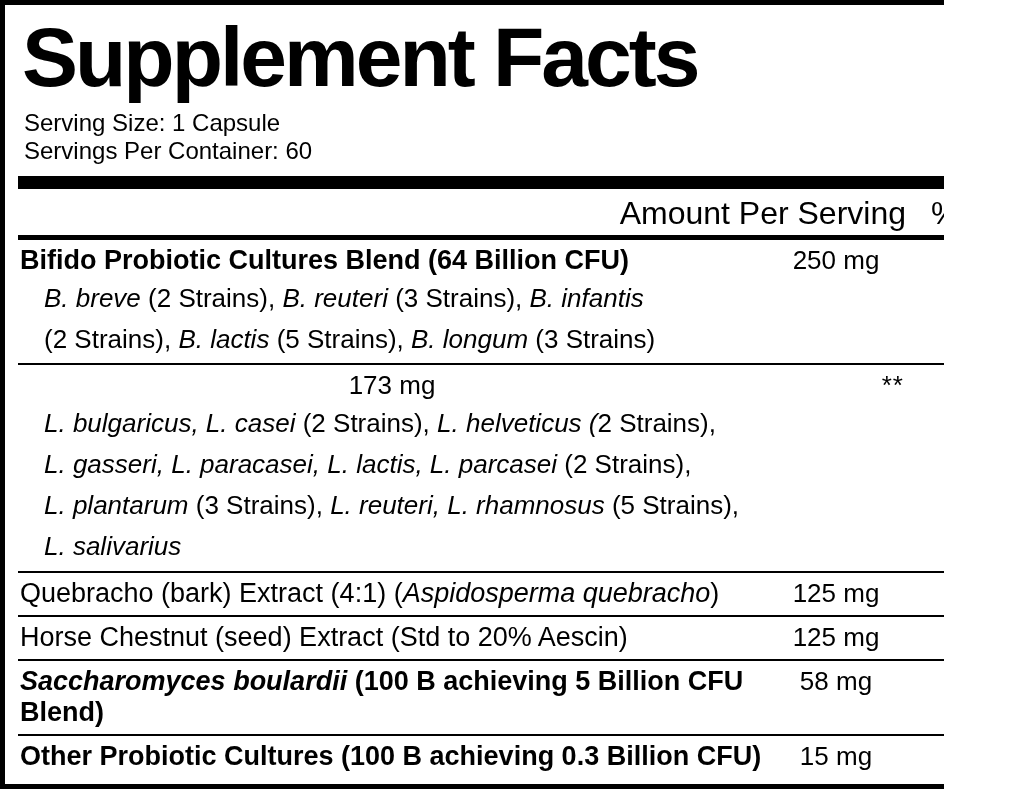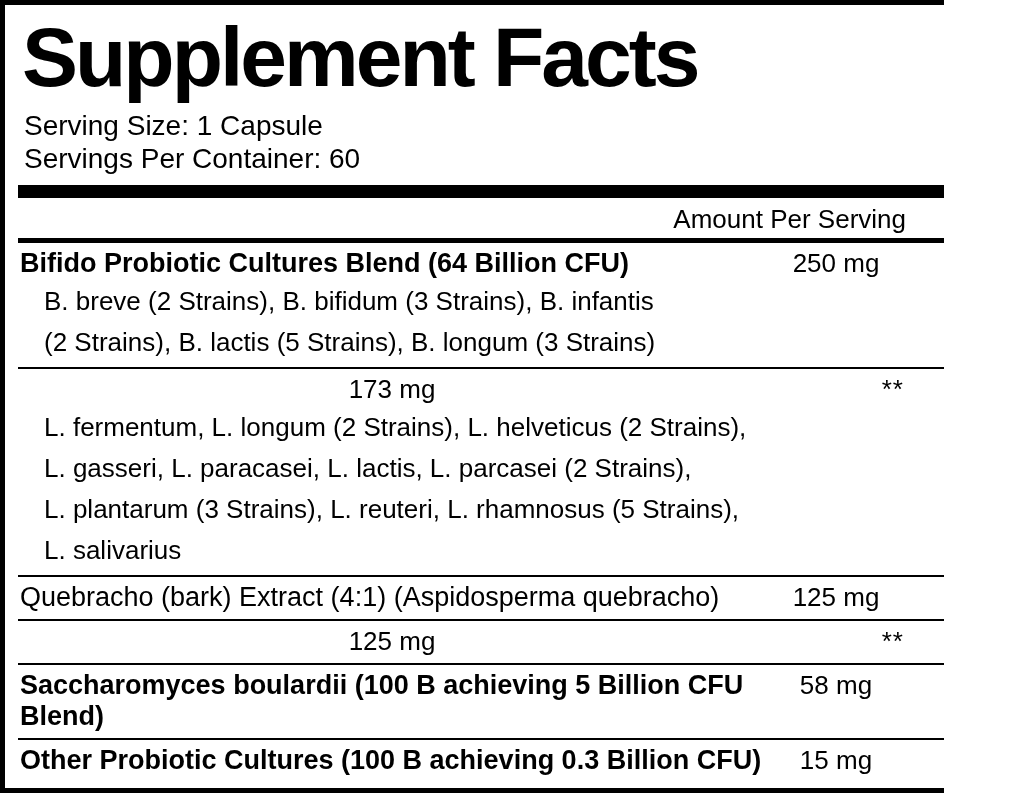--- a/index.html
+++ b/index.html
@@ -10,37 +10,37 @@
   }
   .label{
     box-sizing:border-box;width:1024px;
     border:5px solid #000;background:#fff;
     padding:8px 13px 6px 13px;
   }
   .title{
     font-size:84px;font-weight:bold;letter-spacing:-3px;
     line-height:1.0;margin:2px 0 10px 4px;white-space:nowrap;
   }
-  .serving{font-size:28px;line-height:1.18;margin-left:6px;}
+  .serving{font-size:24px;line-height:1.18;margin-left:6px;}
   .bar-thick{height:13px;background:#000;margin-top:10px;}
   .bar-mid{height:5px;background:#000;}
   .hdr{
     display:grid;grid-template-columns:1fr auto 100px;
-    font-size:26px;padding:6px 0 3px 0;align-items:end;
+    font-size:32px;padding:6px 0 3px 0;align-items:end;
   }
   .hdr-amount{text-align:right;}
   .hdr-dv{text-align:right;padding-right:2px;}
   .sep{border-top:2px solid #000;}
   .row{padding:5px 0 6px 0;}
   .row-grid{display:grid;grid-template-columns:1fr 140px 100px;align-items:start;}
   .row-name{font-size:27px;line-height:1.15;padding-left:2px;}
   .row-amount{font-size:26px;text-align:center;white-space:nowrap;}
   .row-dv{font-size:26px;text-align:right;padding-right:2px;letter-spacing:1px;}
   .sub-line{font-size:26px;line-height:1.42;padding-left:26px;margin-top:4px;}
-  .it{}
+  .it{font-style:italic;}
   .bd{font-weight:bold;}
 </style>
 </head>
 <body>
 
 <div class="page">
   <div class="label">
 
     <div class="title">Supplement Facts</div>
 
@@ -57,45 +57,46 @@
 
     <div class="bar-mid"></div>
 
     <div>
         <div class="row">
           <div class="row-grid">
             <div class="row-name"><span class="bd">Bifido Probiotic Cultures Blend (64 Billion CFU)</span></div>
             <div class="row-amount">250 mg</div>
             <div class="row-dv">**</div>
           </div>
-          <div class="sub-line"><span class="it">B. breve</span><span> (2 Strains), </span><span class="it">B. bifidum</span><span> (3 Strains), </span><span class="it">B. infantis</span></div>
+          <div class="sub-line"><span class="it">B. breve</span><span> (2 Strains), </span><span class="it">B. reuteri</span><span> (3 Strains), </span><span class="it">B. infantis</span></div>
           <div class="sub-line"><span>(2 Strains), </span><span class="it">B. lactis</span><span> (5 Strains), </span><span class="it">B. longum</span><span> (3 Strains)</span></div>
         </div>
         <div class="sep"></div>
         <div class="row">
           <div class="row-grid">
             <div class="row-amount">173 mg</div>
             <div class="row-dv">**</div>
           </div>
-          <div class="sub-line"><span class="it">L. fermentum, L. longum</span><span> (2 Strains), </span><span class="it">L. helveticus (</span><span>2 Strains),</span></div>
+          <div class="sub-line"><span class="it">L. bulgaricus, L. casei</span><span> (2 Strains), </span><span class="it">L. helveticus (</span><span>2 Strains),</span></div>
           <div class="sub-line"><span class="it">L. gasseri, L. paracasei, L. lactis, L. parcasei</span><span> (2 Strains),</span></div>
           <div class="sub-line"><span class="it">L. plantarum</span><span> (3 Strains), </span><span class="it">L. reuteri, L. rhamnosus</span><span> (5 Strains),</span></div>
           <div class="sub-line"><span class="it">L. salivarius</span></div>
         </div>
         <div class="sep"></div>
         <div class="row">
           <div class="row-grid">
             <div class="row-name"><span>Quebracho (bark) Extract (4:1) (</span><span class="it">Aspidosperma quebracho</span><span>)</span></div>
             <div class="row-amount">125 mg</div>
             <div class="row-dv">**</div>
           </div>
         </div>
         <div class="sep"></div>
         <div class="row">
           <div class="row-grid">
+            <div class="row-name"><span>Horse Chestnut (seed) Extract (Std to 20% Aescin)</span></div>
             <div class="row-amount">125 mg</div>
             <div class="row-dv">**</div>
           </div>
         </div>
         <div class="sep"></div>
         <div class="row">
           <div class="row-grid">
             <div class="row-name"><span class="it bd">Saccharomyces boulardii</span><span class="bd"> (100 B achieving 5 Billion CFU Blend)</span></div>
             <div class="row-amount">58 mg</div>
             <div class="row-dv">**</div>

